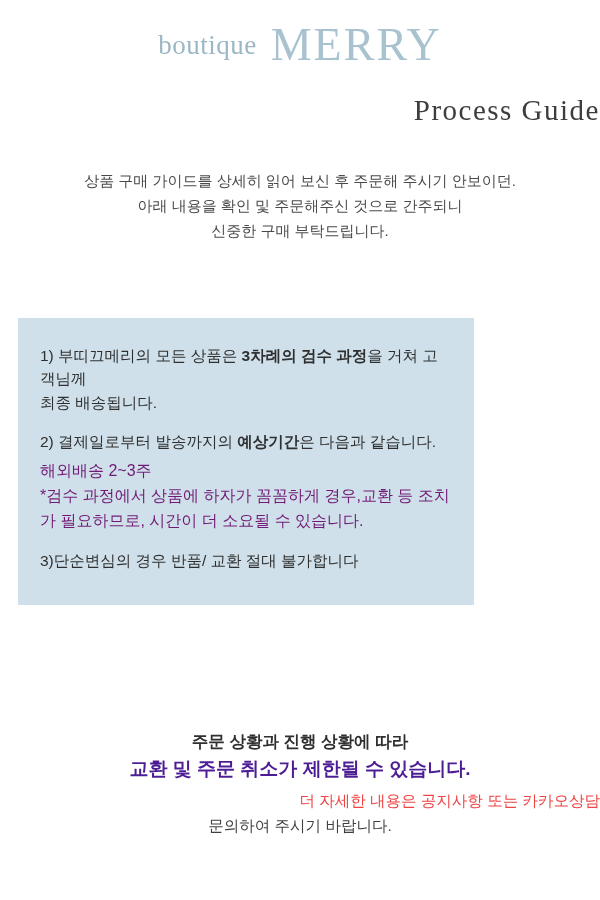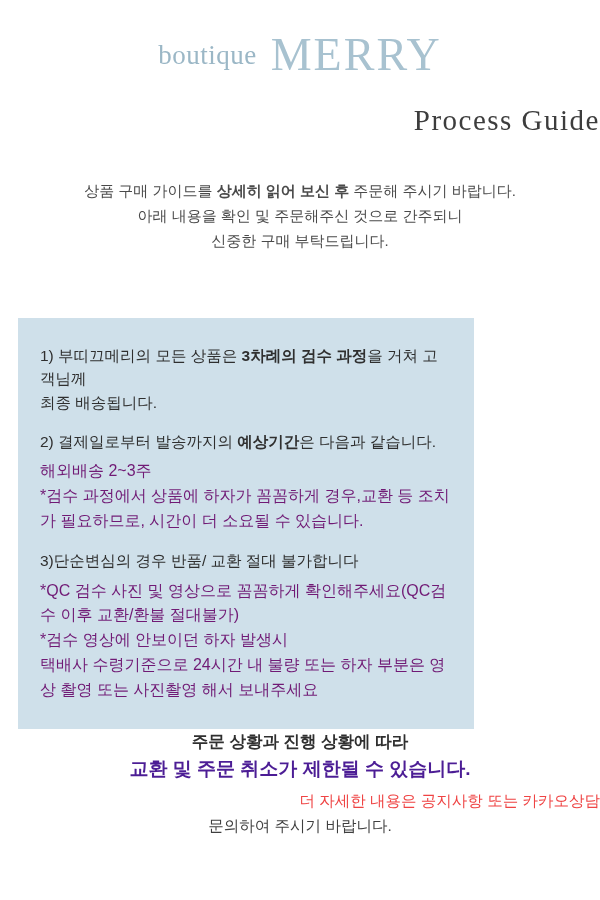--- a/index.html
+++ b/index.html
@@ -17,21 +17,21 @@
   .page {
     position: relative;
     width: 600px;
     height: 900px;
     box-sizing: border-box;
   }
 
   
   .brand {
     text-align: center;
-    padding-top: 32px;
+    padding-top: 22px;
     line-height: 1;
     white-space: nowrap;
   }
   .brand-boutique {
     font-family: "Liberation Serif", serif;
     font-size: 27px;
     letter-spacing: 0.5px;
     color: #9bb7c6;
     vertical-align: middle;
   }
@@ -55,21 +55,21 @@
 
   
   .intro {
     text-align: center;
     margin-top: 42px;
     color: #4a4a4a;
     font-size: 15px;
     line-height: 1.65;
   }
   .intro .line { display: block; }
-  .intro .strong { font-weight: bold; }
+  .intro .strong { font-weight: normal; }
 
   
   .panel {
     position: absolute;
     left: 18px;
     top: 318px;
     width: 456px;
     box-sizing: border-box;
     background: #cfe0ea;
     padding: 26px 22px 26px 22px;
@@ -130,21 +130,21 @@
 
 <div class="page">
 
   <div class="brand">
     <span class="brand-boutique">boutique</span><span class="brand-merry">MERRY</span>
   </div>
 
   <div class="doc-title">Process Guide</div>
 
   <div class="intro">
-    <span class="line"><span>상품 구매 가이드를 </span><span class="strong">상세히 읽어 보신 후</span><span> 주문해 주시기 바랍니다.</span></span>
+    <span class="line"><span>상품 구매 가이드를 </span><span class="strong">상세히 읽어 보신 후</span><span> 주문해 주시기 안보이던.</span></span>
     <span class="line">아래 내용을 확인 및 주문해주신 것으로 간주되니</span>
     <span class="line">신중한 구매 부탁드립니다.</span>
   </div>
 
   <div class="panel">
 
     <div class="sec">
       <div class="sec-head">
         <span>1) 부띠끄메리의 모든 상품은 </span><span class="b">3차례의 검수 과정</span><span>을 거쳐 고객님께</span><br>
         <span>최종 배송됩니다.</span>
@@ -156,25 +156,20 @@
         <span>2) 결제일로부터 발송까지의 </span><span class="b">예상기간</span><span>은 다음과 같습니다.</span>
       </div>
       <div class="sec-sub">
         <span class="row">해외배송 2~3주</span>
         <span class="row">*검수 과정에서 상품에 하자가 꼼꼼하게 경우,교환 등 조치가 필요하므로, 시간이 더 소요될 수 있습니다.</span>
       </div>
     </div>
 
     <div class="sec gap-top">
       <div class="sec-head">3)단순변심의 경우 반품/ 교환 절대 불가합니다</div>
-      <div class="sec-sub">
-        <span class="row">*QC 검수 사진 및 영상으로 꼼꼼하게 확인해주세요(QC검수 이후 교환/환불 절대불가)</span>
-        <span class="row">*검수 영상에 안보이던 하자 발생시</span>
-        <span class="row">택배사 수령기준으로 24시간 내 불량 또는 하자 부분은 영상 촬영 또는 사진촬영 해서 보내주세요</span>
-      </div>
     </div>
 
   </div>
 
   <div class="footer">
     <span class="f1">주문 상황과 진행 상황에 따라</span>
     <span class="f2">교환 및 주문 취소가 제한될 수 있습니다.</span>
     <span class="f3">더 자세한 내용은 공지사항 또는 카카오상담</span>
     <span class="f4">문의하여 주시기 바랍니다.</span>
   </div>

